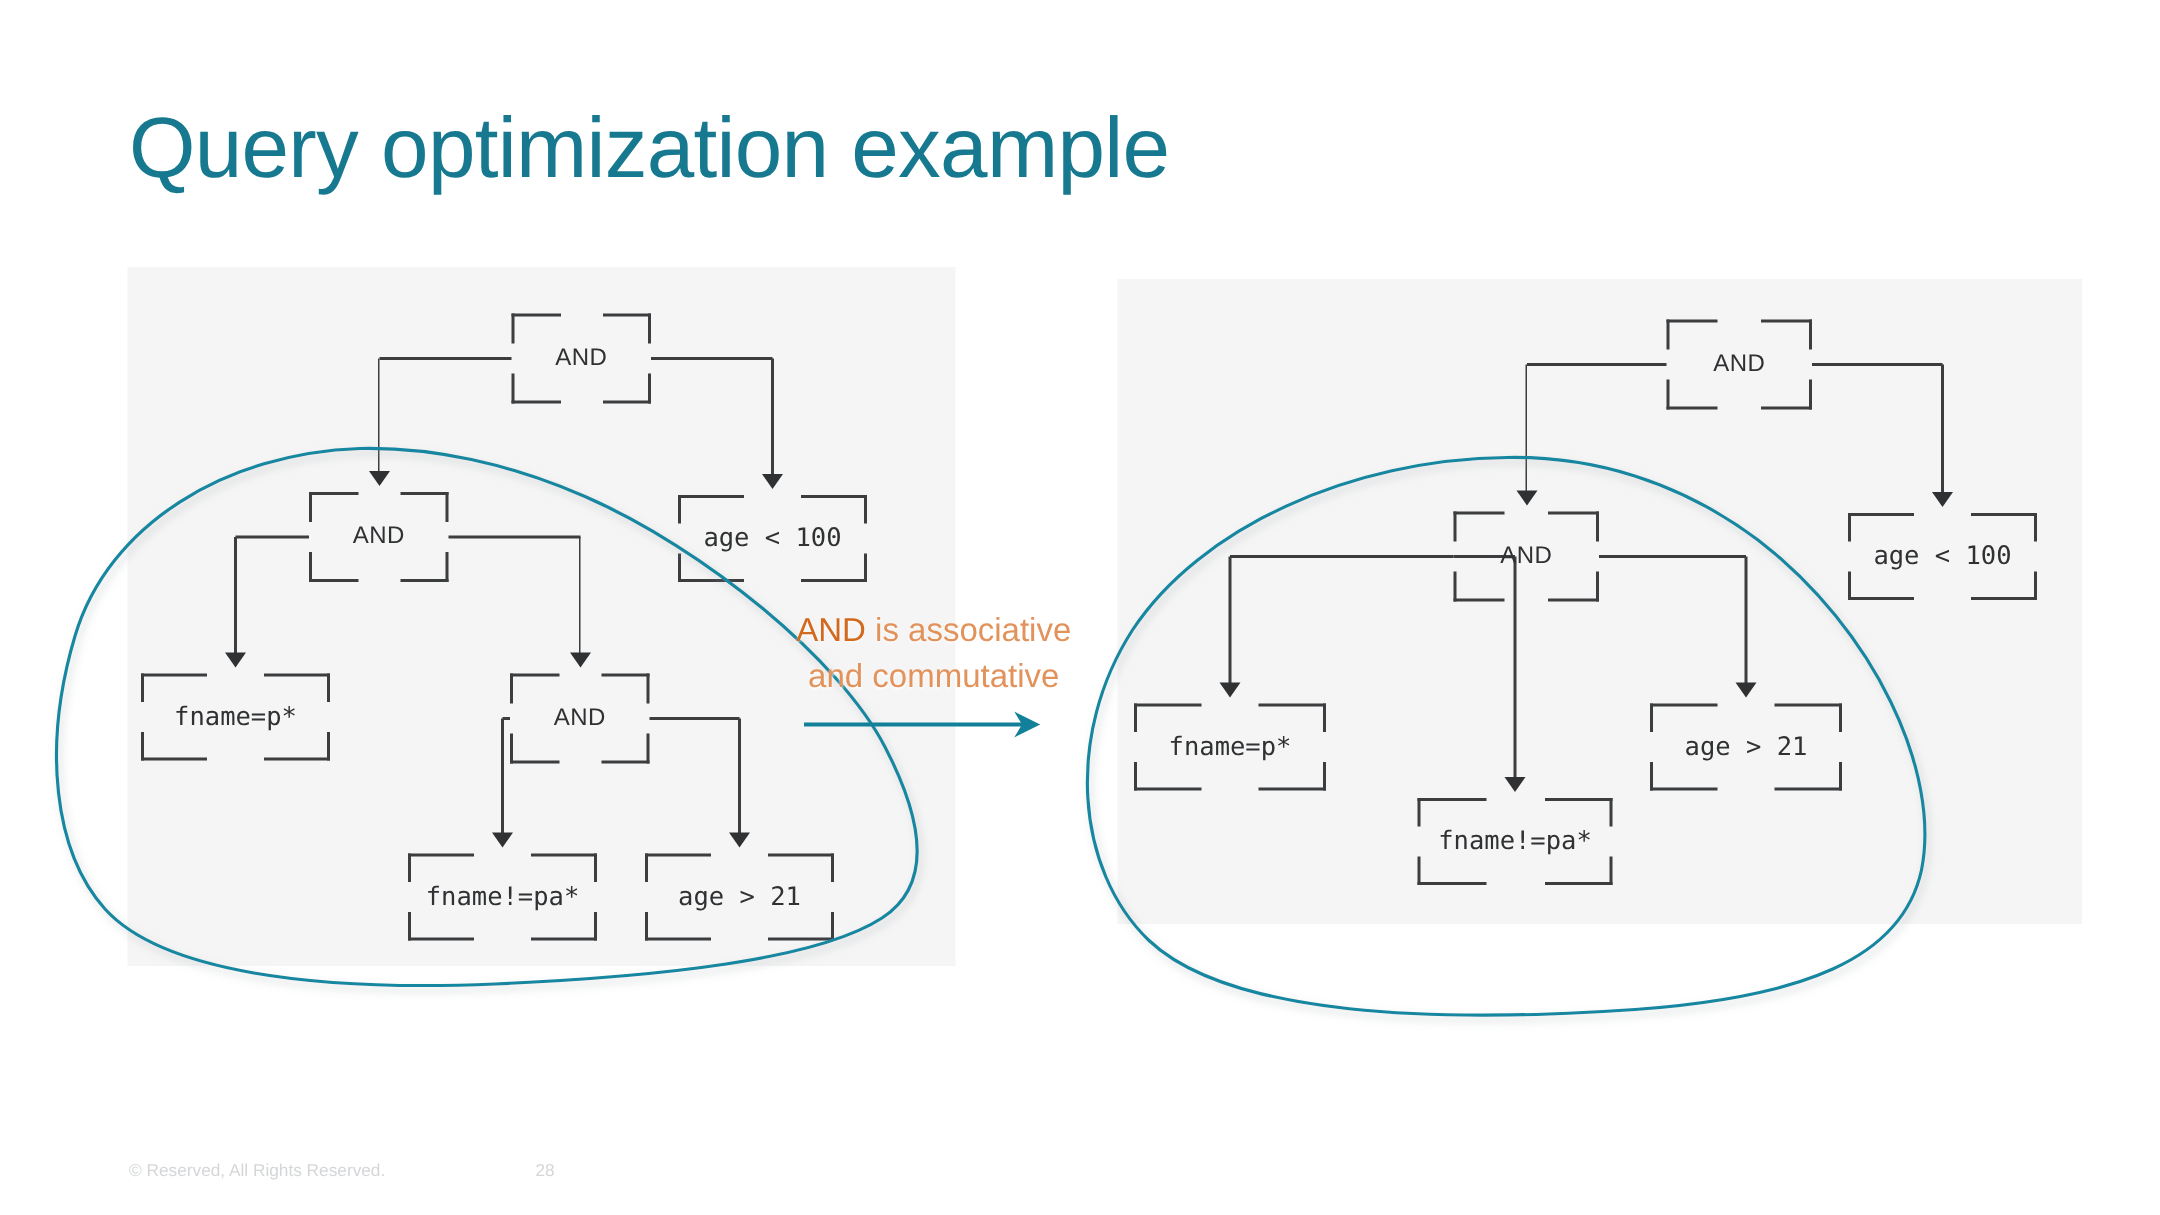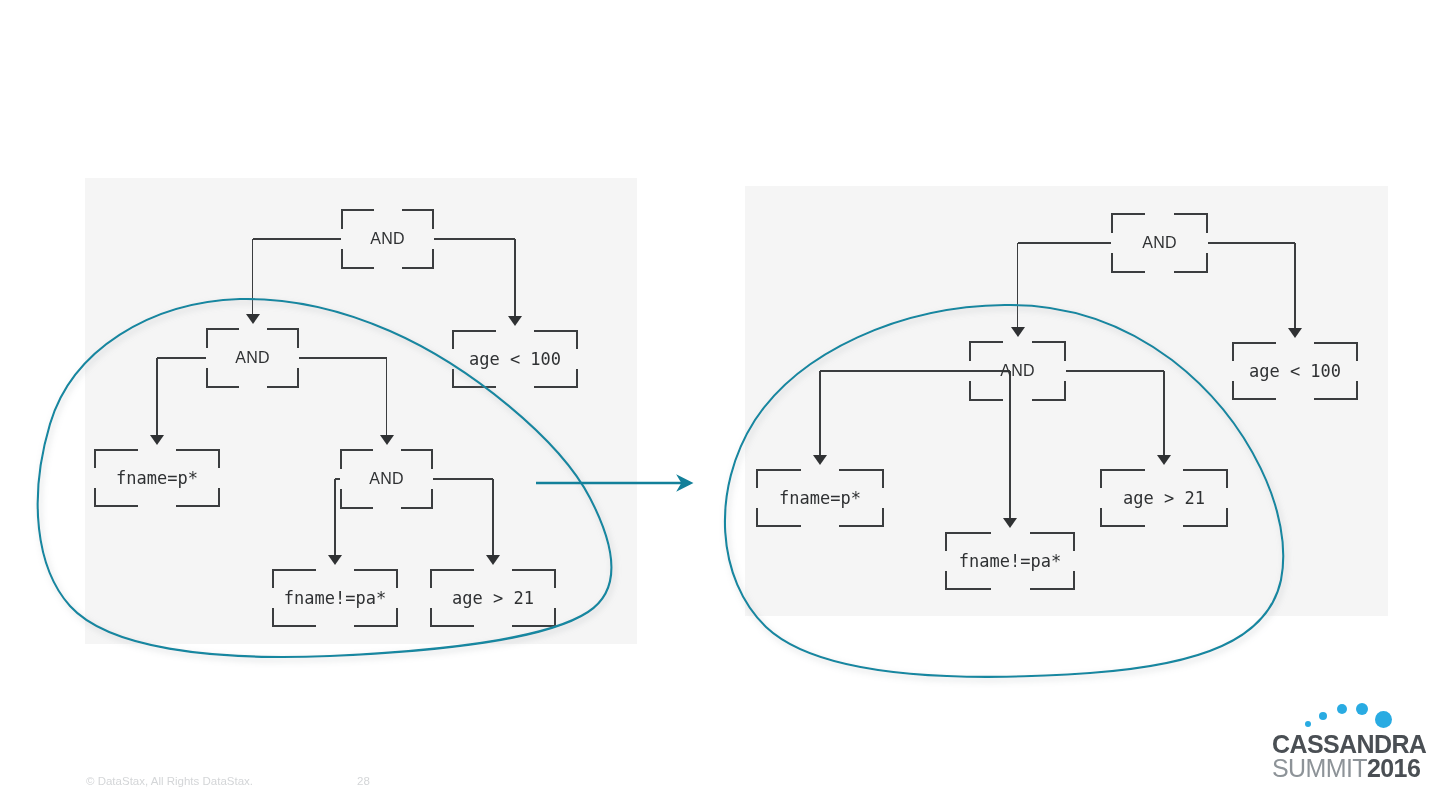--- a/index.html
+++ b/index.html
@@ -85,20 +85,21 @@
     position:absolute;left:0;top:54px;font-size:25px;color:#8d9398;
     letter-spacing:-0.6px;white-space:nowrap;
   }
   .logo-word2 b{color:#4a4f54;}
 </style>
 </head>
 <body>
 
 <div id="slide">
 
+  <div class="slide-title">Query optimization example</div>
 
   <div class="panel" id="panel-left"></div>
   <div class="panel" id="panel-right"></div>
 
   <div id="tree-left">
       <div class="conn h" style="left: 252.5px; top: 238.2px; width: 88.5px;"></div>
       <div class="conn v" style="left: 251.7px; top: 239px; height: 77px;"></div>
       <div class="arrowhead" style="left: 245.5px; top: 314px;"></div>
       <div class="conn h" style="left: 434px; top: 238.2px; width: 81px;"></div>
       <div class="conn v" style="left: 514.2px; top: 239px; height: 79px;"></div>
@@ -300,31 +301,22 @@
              C 900 306, 800 352, 755 420
              C 710 490, 717 580, 766 627
              C 820 678, 960 682, 1090 673
              C 1200 665, 1268 640, 1281 580
              C 1294 515, 1250 420, 1172 360
              C 1120 321, 1062 304, 1005 305 Z" fill="none" stroke="#1787a0" stroke-width="2.1" stroke-linecap="round"></path>
 
     <line x1="536" y1="483" x2="690" y2="483" stroke="#13809a" stroke-width="2.6" marker-end="url(#arrowTeal)"></line>
   </svg>
 
-
-  <div class="footer-copy">© DataStax, All Rights DataStax.</div>
+  <div class="annot">
+    <span class="kw">AND</span><span> is associative</span><br>
+    <span>and commutative</span>
+  </div>
+
+  <div class="footer-copy">© Reserved, All Rights Reserved.</div>
   <div class="footer-page">28</div>
 
-  <div id="logo">
-    <div class="logo-dots" id="logo-dots">
-        <div class="dot" style="left: 3px; top: 21px; width: 6px; height: 6px;"></div>
-        <div class="dot" style="left: 16.8px; top: 11.8px; width: 8.4px; height: 8.4px;"></div>
-        <div class="dot" style="left: 34.8px; top: 3.8px; width: 10.4px; height: 10.4px;"></div>
-        <div class="dot" style="left: 53.8px; top: 2.8px; width: 12.4px; height: 12.4px;"></div>
-        <div class="dot" style="left: 72.5px; top: 10.5px; width: 17px; height: 17px;"></div>
-      </div>
-    <div class="logo-word1">CASSANDRA</div>
-    <div class="logo-word2">
-      <span>SUMMIT</span><b>2016</b>
-    </div>
-  </div>
 
 </div>
 
 </body></html>

